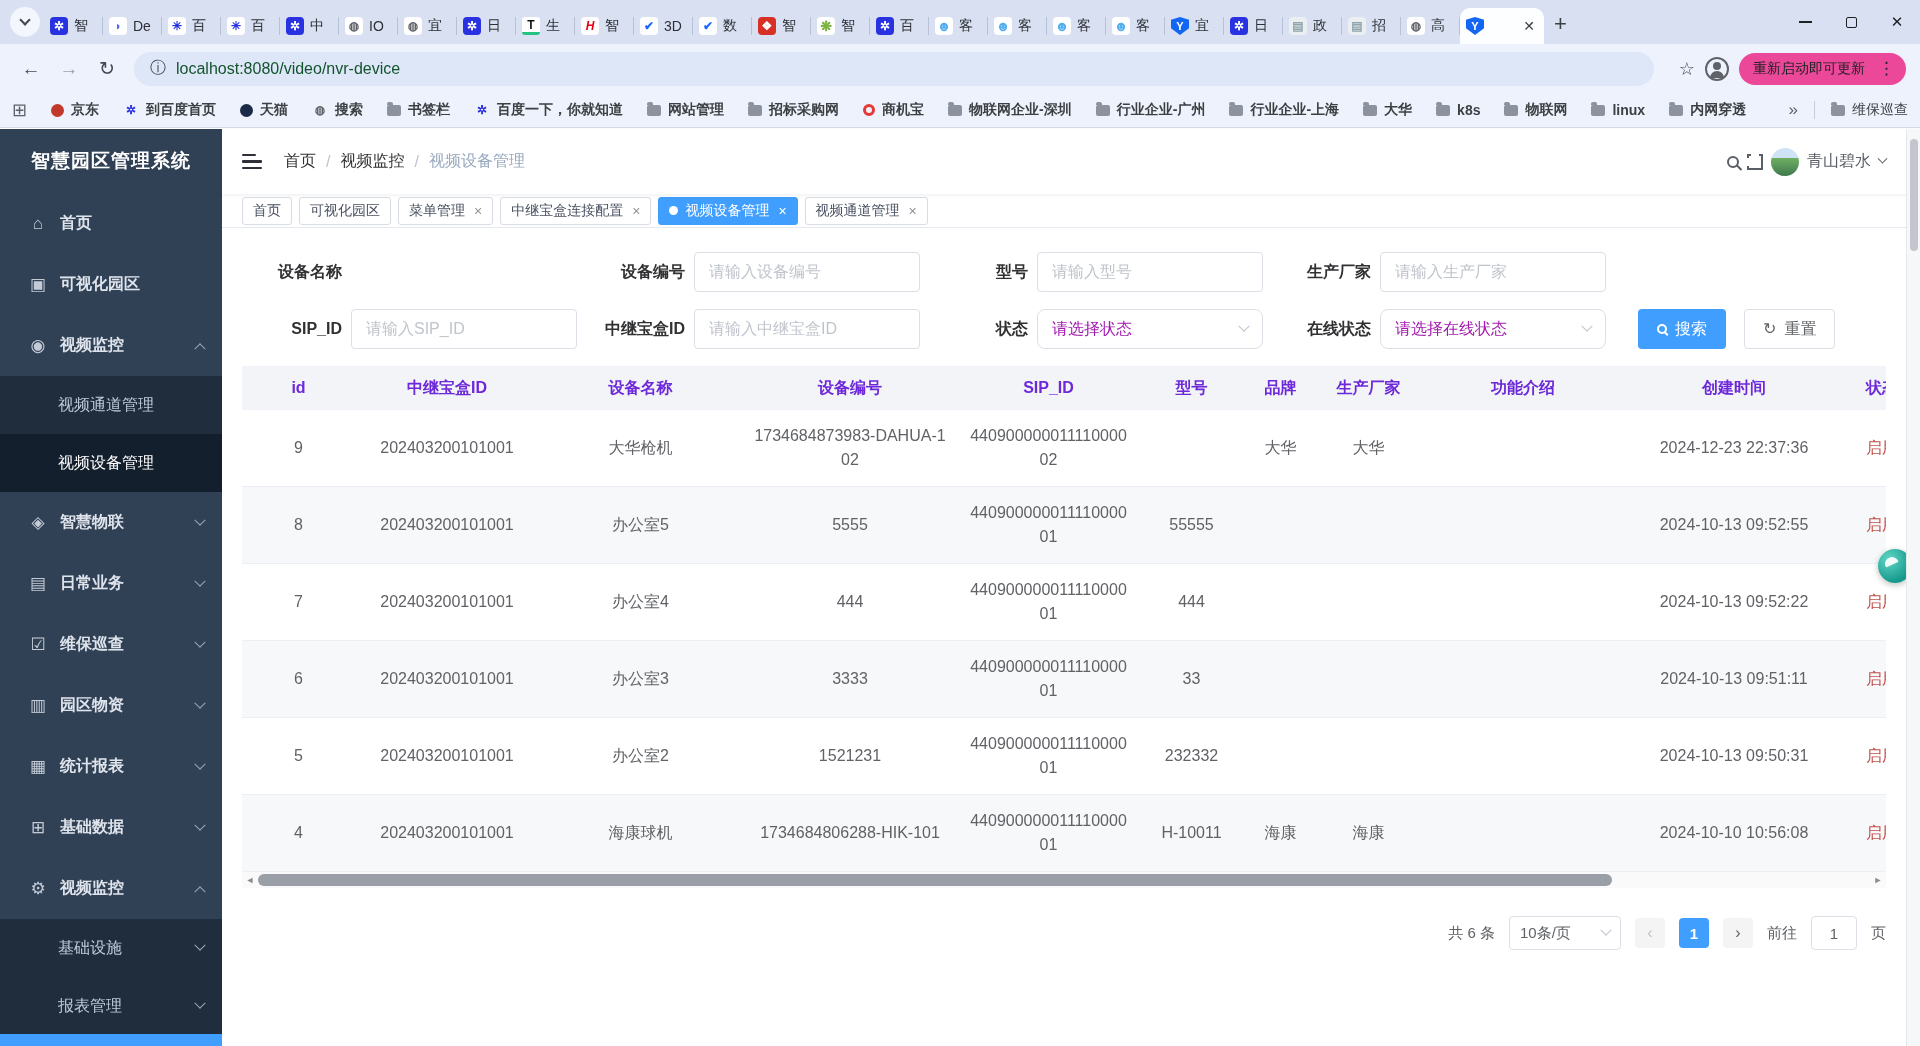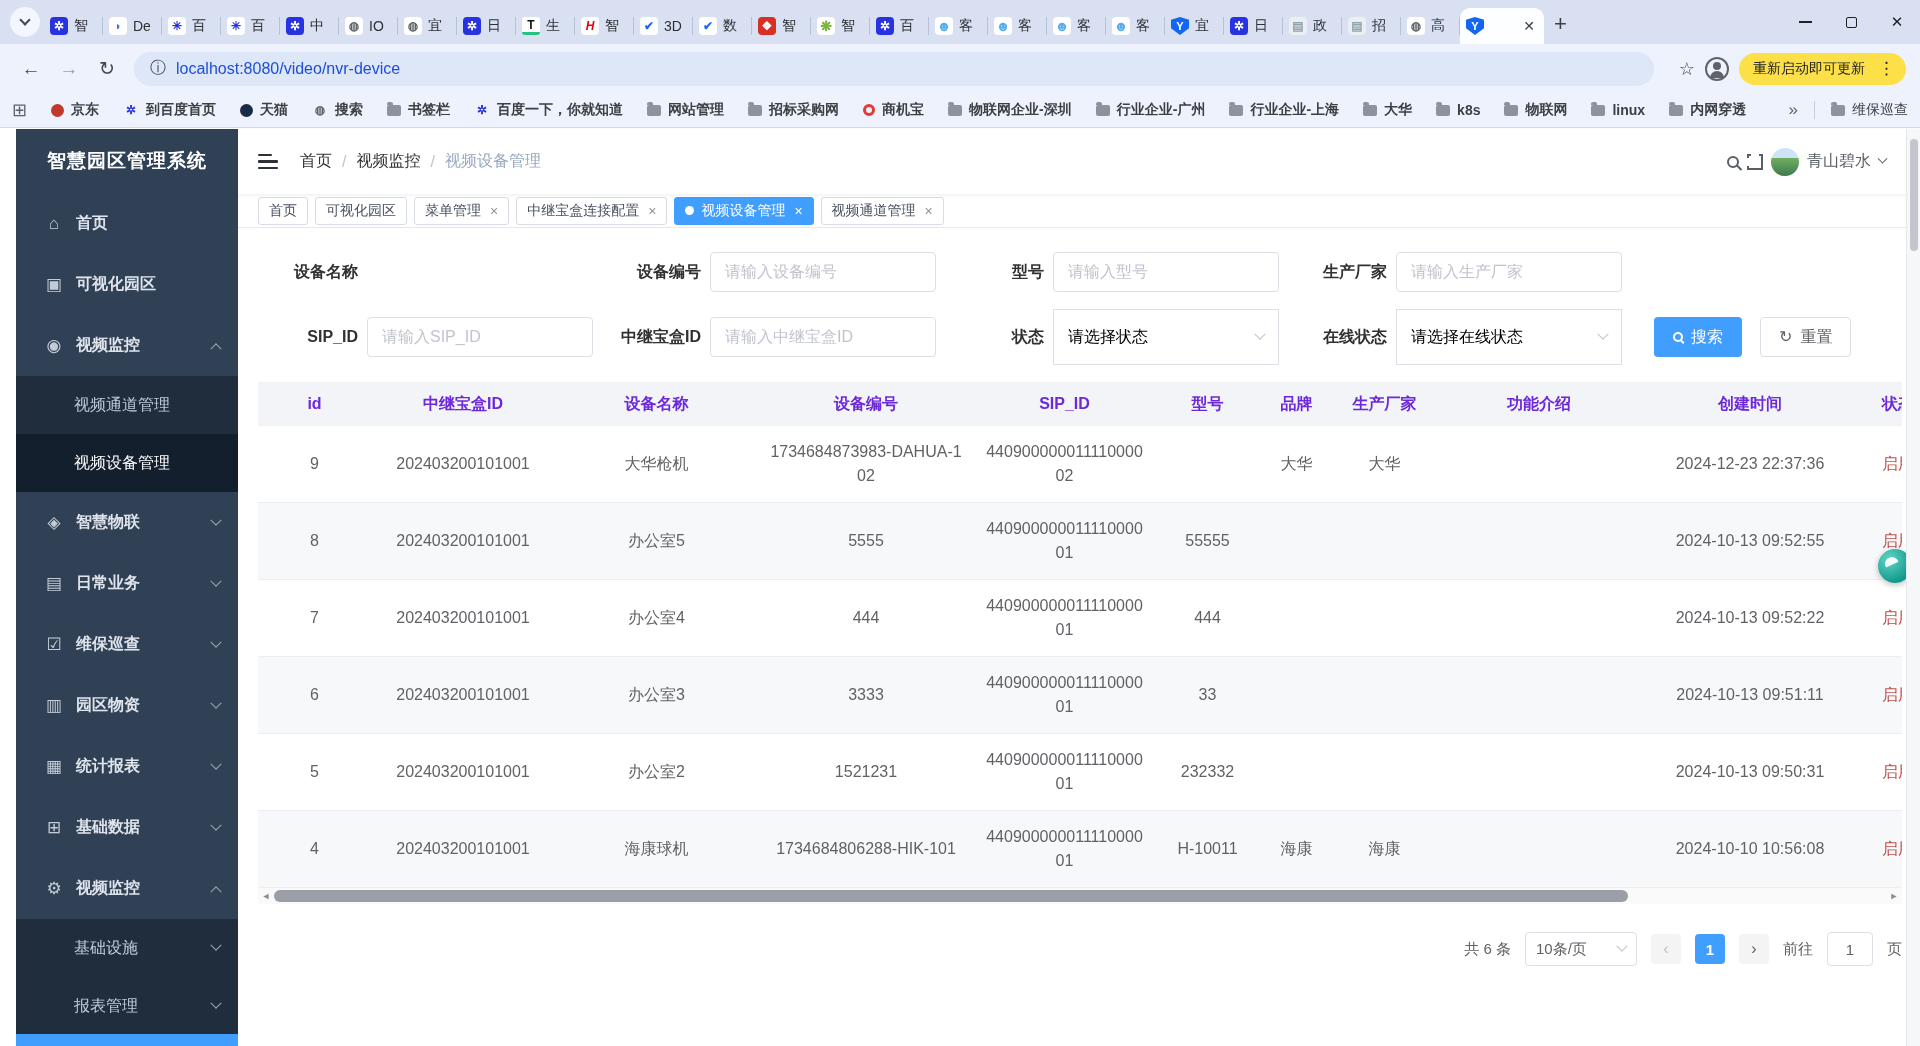--- a/index.html
+++ b/index.html
@@ -31,46 +31,46 @@
   .fv-shield { background:#1266f1; color:#fff; border-radius:0; clip-path:polygon(50% 0,100% 15%,100% 62%,50% 100%,0 62%,0 15%); font-size:11px; }
   .wincontrols { position:absolute; right:0; top:0; height:44px; display:flex; }
   .wc { width:46px; height:44px; display:flex; align-items:center; justify-content:center; color:#202124; font-size:15px; }
   .wc-min-bar { width:13px; height:2px; background:#202124; }
   .wc-max-box { width:11px; height:11px; border:1.6px solid #202124; border-radius:2px; }
 
   .toolbar { height:49px; background:#eef2fc; display:flex; align-items:center; padding:0 14px; gap:4px; }
   .nav-ic { width:34px; height:34px; display:flex; align-items:center; justify-content:center; font-size:19px; color:#44474e; border-radius:17px; }
   .nav-ic.dis { color:#9aa0a6; }
   .addrbar { flex:1; max-width:1520px; height:34px; background:#dde7f8; border-radius:17px; display:flex; align-items:center; padding:0 16px; gap:10px; margin:0 6px; }
-  .addr-url { font-size:16px; color:#1d4ed8; }
+  .addr-url { font-size:16px; color:#14532d; }
   .info-ic { font-size:16px; color:#44474e; }
   .tb-right { display:flex; align-items:center; gap:10px; margin-left:auto; }
   .star { font-size:18px; color:#44474e; }
   .profile { width:24px; height:24px; border-radius:50%; border:2px solid #5f6368; position:relative; }
   .profile::before { content:""; position:absolute; width:8px; height:8px; border-radius:50%; background:#5f6368; left:6px; top:3px; }
   .profile::after { content:""; position:absolute; width:14px; height:7px; border-radius:7px 7px 0 0; background:#5f6368; left:3px; top:12px; }
-  .update-chip { height:32px; background:#fde047; border-radius:16px; display:flex; align-items:center; padding:0 6px 0 14px; gap:8px; font-size:14px; color:#202124; }
+  .update-chip { height:32px; background:#ec4899; border-radius:16px; display:flex; align-items:center; padding:0 6px 0 14px; gap:8px; font-size:14px; color:#202124; }
   .kebab { font-size:17px; color:#202124; padding:0 5px; }
 
   .bookmarks { height:35px; background:#eef2fc; border-bottom:1px solid #d5dae3; display:flex; align-items:center; padding:0 12px; gap:24px; font-size:14px; color:#3c4043; }
   .bm { display:flex; align-items:center; gap:7px; white-space:nowrap; }
   .bi { width:16px; height:16px; display:flex; align-items:center; justify-content:center; font-size:12px; }
   .bi-folder { width:14px; height:11px; background:#8d939e; border-radius:2px; position:relative; }
   .bi-folder::before { content:""; position:absolute; top:-3px; left:0; width:6px; height:3px; background:#8d939e; border-radius:2px 2px 0 0; }
   .bi-paw { color:#2932e1; }
   .bi-globe { color:#5f6368; }
   .bi-dot-red { width:13px; height:13px; border-radius:50%; background:#c0392b; }
   .bi-cat { width:13px; height:13px; border-radius:50%; background:#1b2a47; }
   .bi-ring-red { width:12px; height:12px; border-radius:50%; border:3px solid #e53935; }
   .apps-grid { font-size:18px; color:#5f6368; }
   .bm-right { margin-left:auto; display:flex; align-items:center; gap:16px; }
   .bm-sep { width:1px; height:18px; background:#c9cdd6; }
 
   
-  .app { position:absolute; top:129px; left:0; right:0; bottom:0; display:flex;padding-left:16px; }
+  .app { position:absolute; top:129px; left:0; right:0; bottom:0; display:flex; }
 
   .sidebar { width:222px; background:#304156; color:#dfe4ec; position:relative; flex-shrink:0; }
   .sb-title { height:64px; display:flex; align-items:center; justify-content:center; color:#fff; font-size:19px; font-weight:bold; letter-spacing:1px; }
   .mi { height:61px; display:flex; align-items:center; padding:0 18px 0 28px; gap:12px; font-size:16px; font-weight:600; cursor:pointer; }
   .mi-icon { width:20px; font-size:17px; text-align:center; color:#c3cbd6; font-weight:400; }
   .mi-label { flex:1; white-space:nowrap; }
   .mi.sub { height:58px; padding-left:58px; background:#1f2d3d; font-weight:400; color:#bfcbd9; }
   .mi.sub.active { background:#141f2d; color:#fff; }
   .chev { width:8px; height:8px; border-right:1.6px solid #9aa5b5; border-bottom:1.6px solid #9aa5b5; }
   .chev.down { transform:rotate(45deg) translate(-2px,-2px); }
@@ -102,21 +102,21 @@
   .tag.active { background:#409eff; border-color:#409eff; color:#fff; }
   .tag.active .tag-x { color:#fff; }
   .tag-dot { width:9px; height:9px; border-radius:50%; background:#fff; }
 
   .content { flex:1; background:#fff; padding:24px 0 0 20px; position:relative; }
   .form-row { display:flex; align-items:center; margin-bottom:17px; }
   .fi { display:flex; align-items:center; width:343px; }
   .fi-label { width:109px; text-align:right; font-size:16px; font-weight:bold; color:#303133; padding-right:9px; white-space:nowrap; }
   .fi input { width:226px; height:40px; border:1px solid #dcdfe6; border-radius:4px; padding:0 14px; font-size:16px; color:#303133; outline:none; font-family:"Liberation Sans",sans-serif; }
   .fi input::placeholder { color:#c0c4cc; }
-  .fi .sel { width:226px; height:56px; border:1px solid #dcdfe6; border-radius:0; padding:0 14px; font-size:16px; color:#000000; display:flex; align-items:center; justify-content:space-between; background:#fff; }
+  .fi .sel { width:226px; height:40px; border:1px solid #dcdfe6; border-radius:8px; padding:0 14px; font-size:16px; color:#a21caf; display:flex; align-items:center; justify-content:space-between; background:#fff; }
   .sel-caret { width:8px; height:8px; border-right:1.6px solid #c0c4cc; border-bottom:1.6px solid #c0c4cc; transform:rotate(45deg) translate(-2px,-2px); }
   .form-btns { display:flex; gap:18px; margin-left:24px; }
   .btn { height:40px; border-radius:4px; font-size:16px; display:inline-flex; align-items:center; gap:8px; padding:0 18px; border:1px solid transparent; cursor:pointer; font-family:"Liberation Sans",sans-serif; }
   .btn-primary { background:var(--accent,#409eff); color:#fff; }
   .btn-plain { background:#fff; border-color:#dcdfe6; color:#606266; }
   .mag-w { width:10px; height:10px; border:2px solid #fff; border-radius:50%; position:relative; }
   .mag-w::after { content:""; position:absolute; width:2px; height:5px; background:#fff; right:-2px; bottom:-4px; transform:rotate(-45deg); }
   .refresh-g { font-size:16px; color:#606266; line-height:1; }
 
   .tbl-wrap { width:1644px; overflow:hidden; margin-top:3px; }

